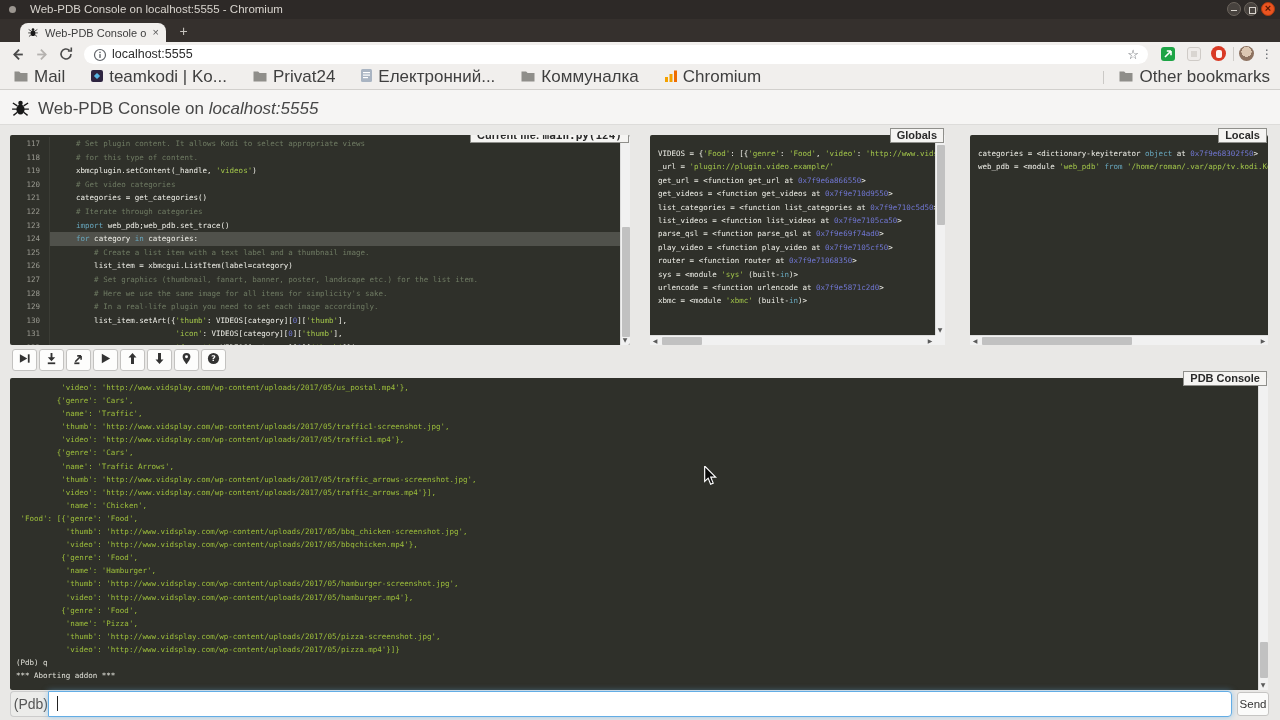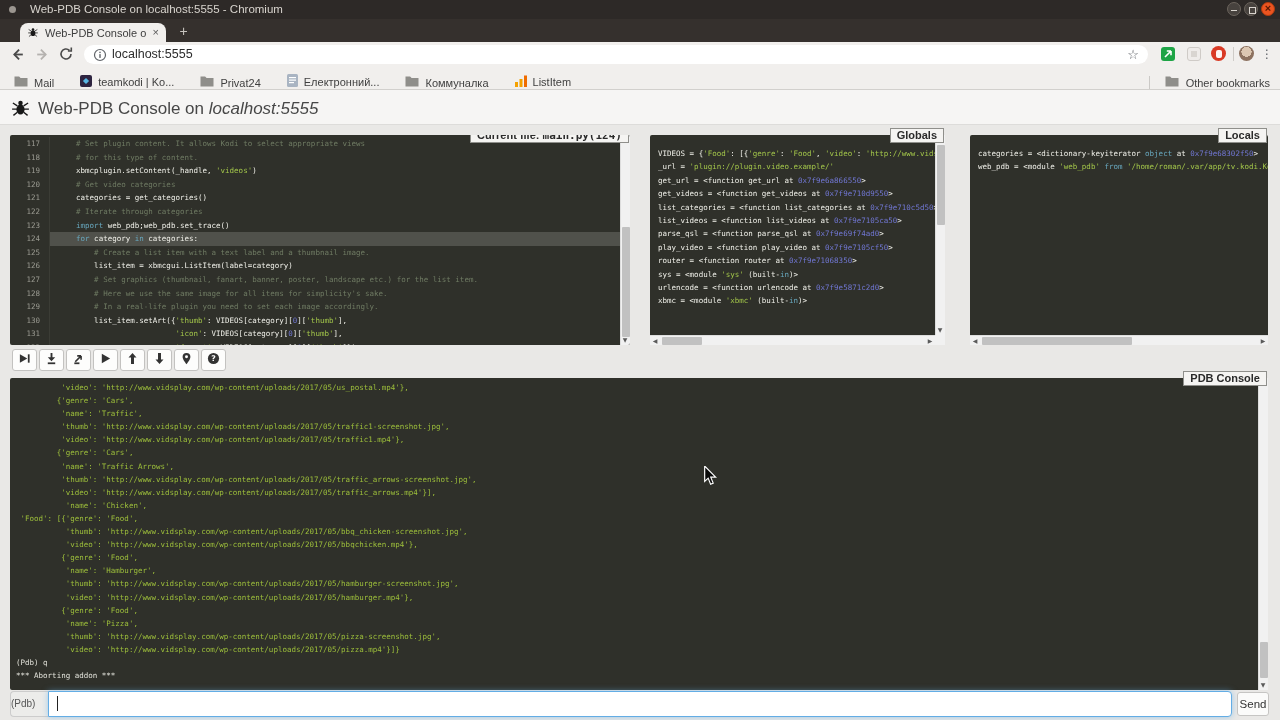--- a/index.html
+++ b/index.html
@@ -33,21 +33,21 @@
   .ext-green{position:absolute;left:1161px;top:5px;width:14px;height:14px;border-radius:3px;background:#1ea446}
   .ext-green svg{display:block}
   .ext-gray{position:absolute;left:1187px;top:5px;width:14px;height:14px;border-radius:3px;background:#efecea;border:1px solid #cfcbc7}
   .ext-gray::after{content:"";position:absolute;left:3px;top:3px;width:6px;height:6px;background:#d9d5d1}
   .ext-red{position:absolute;left:1211px;top:4px;width:15px;height:15px;border-radius:50%;background:#d93a25}
   .ext-red::after{content:"";position:absolute;left:4.5px;top:3.5px;width:6px;height:8px;border-radius:2px;background:#fdf4f2}
   .tb-sep{position:absolute;left:1233px;top:5px;width:1px;height:14px;background:#cfccc8}
   .avatar{position:absolute;left:1239px;top:4px;width:15px;height:15px;border-radius:50%;background:radial-gradient(circle at 50% 38%,#dcc7b2 0 42%,#8d7260 43% 100%)}
   .menu-dots{position:absolute;left:1261px;top:3px;font-size:12px;line-height:19px;color:#5f6368;font-family:"DejaVu Sans",sans-serif}
 
-  .bookmarksbar{position:absolute;left:0;top:67px;width:1280px;height:23px;background:#f1efed;border-bottom:1px solid #d2d0cd;display:flex;align-items:flex-end;padding:0 10px 0 14px;gap:26px;font-size:11px;color:#3f3f3f}
+  .bookmarksbar{position:absolute;left:0;top:67px;width:1280px;height:23px;background:#f1efed;border-bottom:1px solid #d2d0cd;display:flex;align-items:flex-start;padding:0 10px 0 14px;gap:26px;font-size:17px;color:#3f3f3f}
   .bm{display:inline-flex;align-items:center;gap:6px;white-space:nowrap}
   .bm-other{margin-left:auto;display:inline-flex;align-items:center;gap:7px}
   .bm-sep{width:1px;height:13px;background:#cbc9c6;margin-right:8px}
 
   
   .page-header{position:absolute;left:0;top:90px;width:1280px;height:35px;background:#f6f5f4;border-bottom:1px solid #dddcda}
   .page-header .bug{position:absolute;left:10px;top:7px}
   .page-title{position:absolute;left:38px;top:9px;font-size:17px;color:#474747}
   .page-title em{font-style:italic}
 
@@ -86,21 +86,21 @@
   .sb-corner{position:absolute;right:0;bottom:0;width:10px;height:10px;background:#f1f1f1}
   .sb-thumb-v{position:absolute;left:1px;width:8px;background:#c1c1c1;border-radius:1px}
   .sb-thumb-h{position:absolute;top:1px;height:8px;background:#c1c1c1;border-radius:1px}
   .sb-ar{position:absolute;width:10px;height:10px;font-size:6px;line-height:10px;text-align:center;color:#5a5a5a;font-family:"DejaVu Sans",sans-serif}
 
   
   .dbg-toolbar{position:absolute;left:12px;top:349px;display:flex;gap:2px}
   .dbg-btn{width:25px;height:22px;background:#fdfdfc;border:1px solid #c3c2c0;border-radius:3px;display:flex;align-items:center;justify-content:center}
 
   
-  .prompt-addon{position:absolute;left:10px;top:691px;width:38px;height:26px;background:#ececea;border:1px solid #cccccc;border-right:0;border-radius:4px 0 0 4px;font-size:10px;color:#555;text-align:left;line-height:24px}
+  .prompt-addon{position:absolute;left:10px;top:691px;width:38px;height:26px;background:#ececea;border:1px solid #cccccc;border-right:0;border-radius:4px 0 0 4px;font-size:14px;color:#555;text-align:right;line-height:24px}
   .prompt-wrap{position:absolute;left:48px;top:691px;width:1184px;height:26px}
   .prompt-input{width:100%;height:100%;border:1px solid #63ade5;border-radius:0 4px 4px 0;box-shadow:0 0 6px rgba(99,173,229,.55);outline:none;font:12px "DejaVu Sans Mono",monospace;padding:0 8px;background:#fff}
   .caret{position:absolute;left:9px;top:5px;width:1px;height:15px;background:#222}
   .send-btn{position:absolute;left:1237px;top:692px;width:32px;height:24px;background:#fbfbfa;border:1px solid #c6c5c3;border-radius:3px;font-size:11.5px;color:#333;line-height:22px}
 
   .mouse-cursor{position:absolute;left:703px;top:466px;z-index:99}
 </style>
 </head>
 <body>
 
@@ -197,21 +197,21 @@
           <path d="M0.5 0.5h4.6L6.6 2h6.9v8.5H0.5z" fill="#8f8e8a"></path>
         </svg></span>
       <span>Коммуналка</span>
     </span>
     <span class="bm">
       <span><svg width="12" height="12" viewBox="0 0 12 12">
           <rect x="0" y="7" width="3" height="5" fill="#f4a100"></rect>
           <rect x="4.5" y="4" width="3" height="8" fill="#f4a100"></rect>
           <rect x="9" y="0.5" width="3" height="11.5" fill="#ef6c00"></rect>
         </svg></span>
-      <span>ListItem</span>
+      <span>Chromium</span>
     </span>
     <span class="bm-other" style="order:99">
     <span class="bm-sep"></span>
     <span><svg width="14" height="11" viewBox="0 0 14 11">
           <path d="M0.5 0.5h4.6L6.6 2h6.9v8.5H0.5z" fill="#8f8e8a"></path>
         </svg></span>
     <span>Other bookmarks</span>
   </span>
 </div>
 

